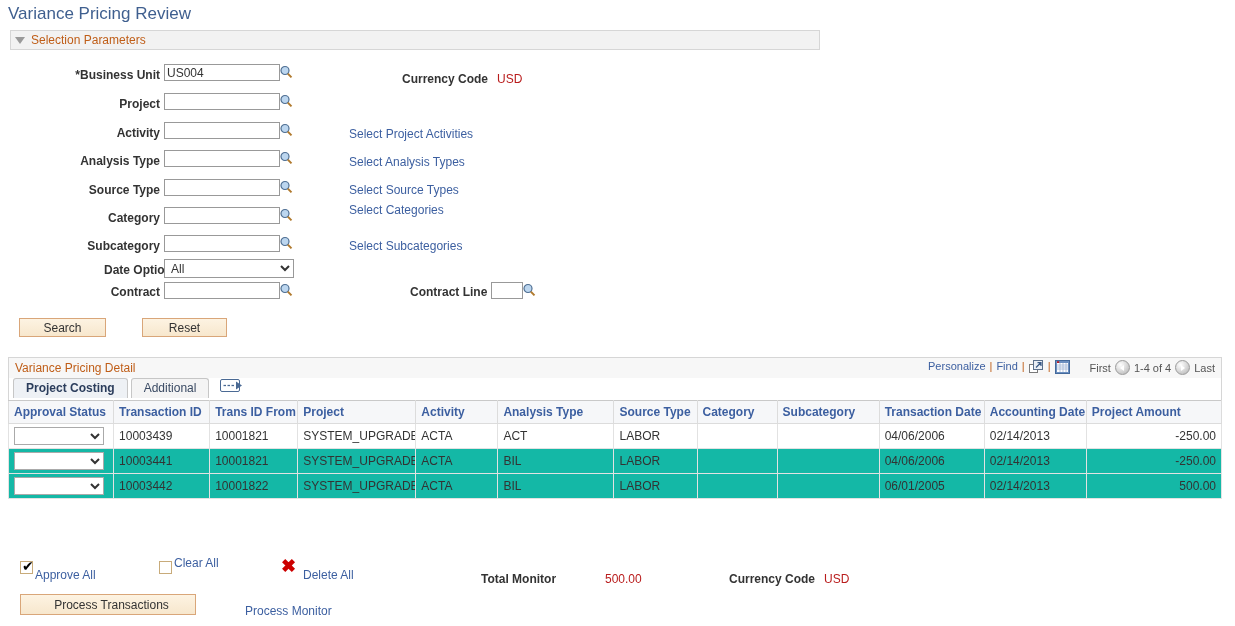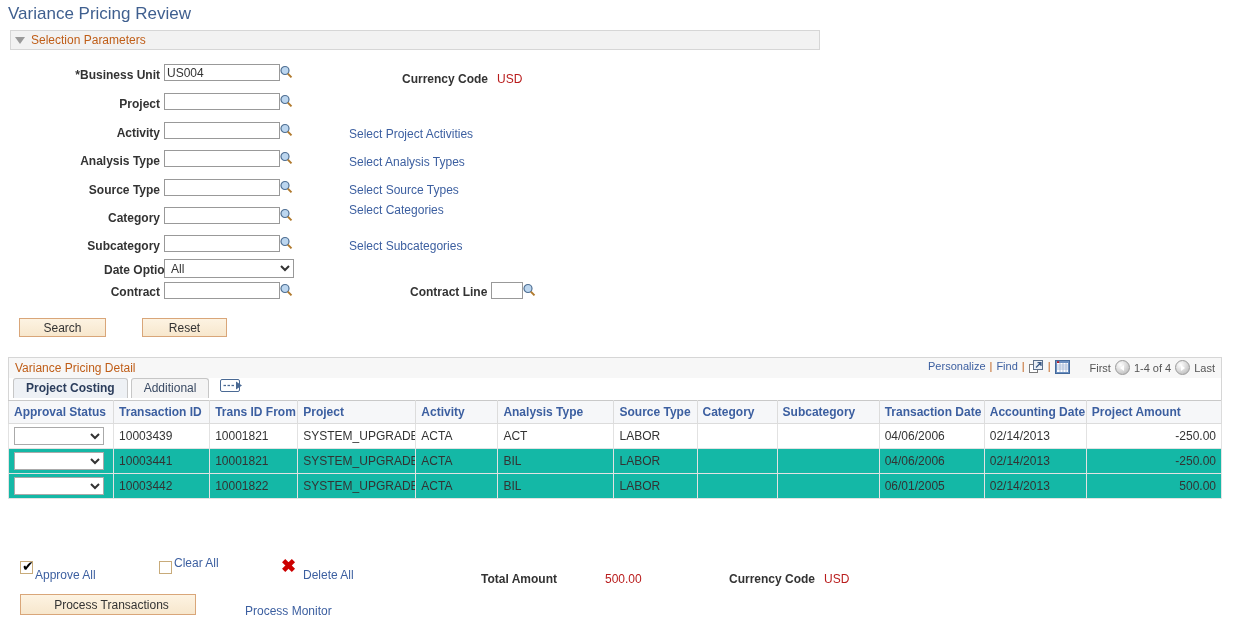--- a/index.html
+++ b/index.html
@@ -531,20 +531,20 @@
   <span class="tick" id="approve-tick">✔</span>
 </div>
 <a class="ps-link" style="left:35px; top:568px;">Approve All</a>
 
 <div class="chk-box" style="left:159px; top:561px;"></div>
 <a class="ps-link" style="left:174px; top:556px;">Clear All</a>
 
 <div class="red-x" style="left:281px; top:557px;">✖</div>
 <a class="ps-link" style="left:303px; top:568px;">Delete All</a>
 
-<div class="static-label" style="left:481px; top:572px;">Total Amount</div>
+<div class="static-label" style="left:481px; top:572px;">Total Monitor</div>
 <div class="static-value" style="left:605px; top:572px;">500.00</div>
 
 <div class="static-label" style="left:729px; top:572px;">Currency Code</div>
 <div class="static-value" style="left:824px; top:572px;">USD</div>
 
 <button class="ps-button" style="left:20px; top:594px; width:176px; height:21px;padding-left:7px;">Process Transactions</button>
 <a class="ps-link" style="left:245px; top:604px;">Process Monitor</a>
 
 </body></html>

